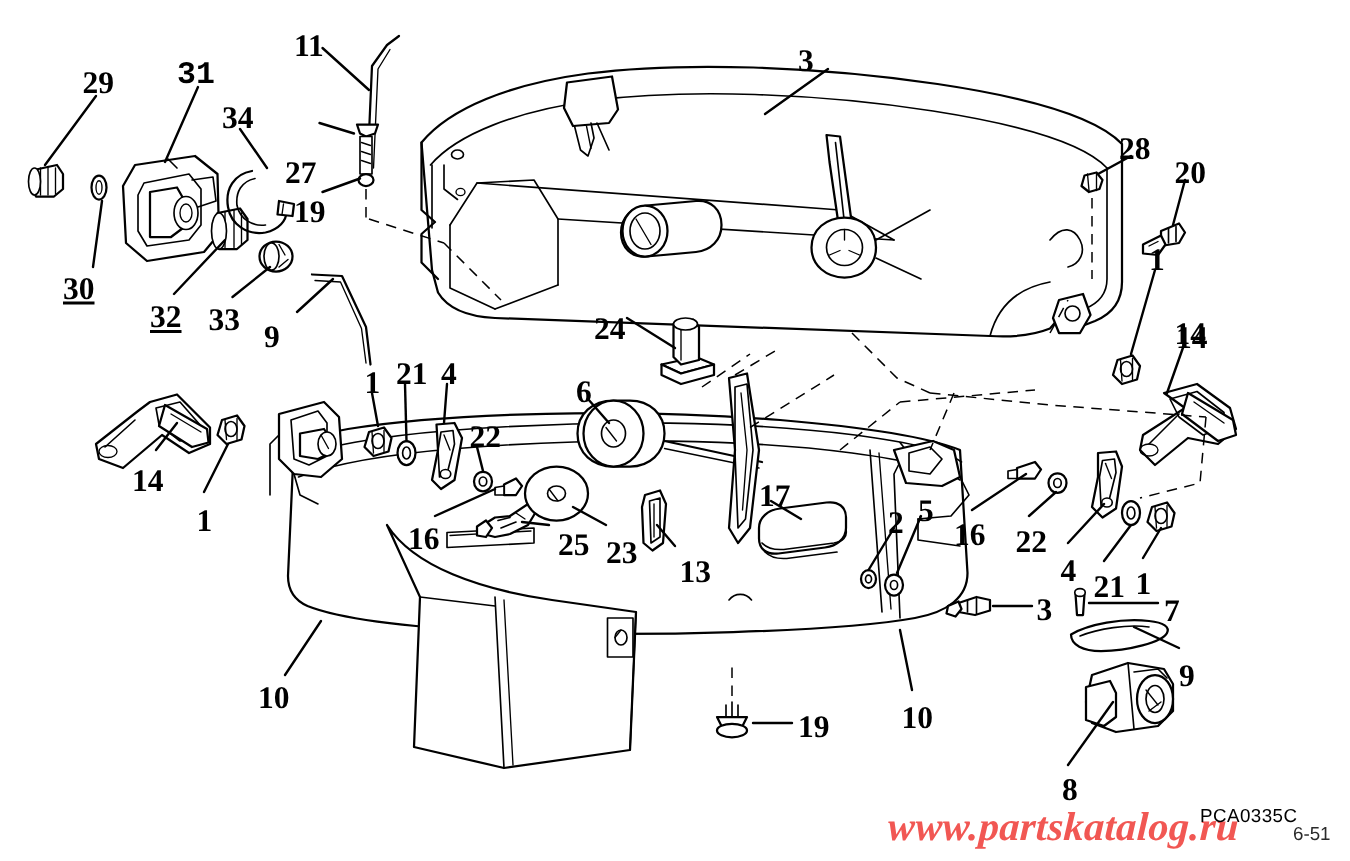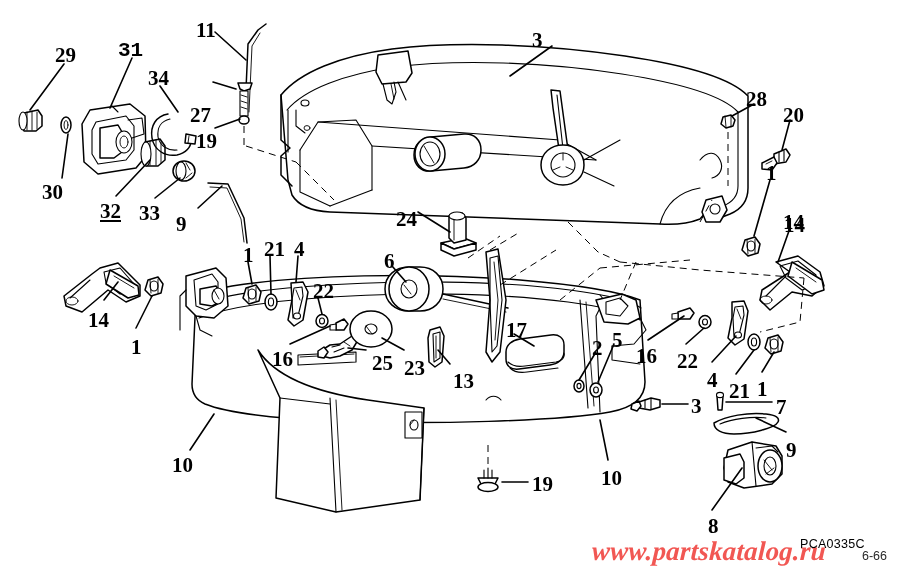--- a/index.html
+++ b/index.html
@@ -453,21 +453,21 @@
   <div id="labels">
       <div class="lbl n1" style="left: 196px; top: 20px;">11</div>
       <div class="lbl n1" style="left: 55px; top: 45px;">29</div>
       <div class="lbl n1" style="left: 118px; top: 40px; font-family: Liberation Mono, monospace;">31</div>
       <div class="lbl n1" style="left: 532px; top: 30px;">3</div>
       <div class="lbl n1" style="left: 148px; top: 68px;">34</div>
       <div class="lbl n1" style="left: 190px; top: 74px; margin-top: 31px;">27</div>
       <div class="lbl n1" style="left: 746px; top: 89px;">28</div>
       <div class="lbl n1" style="left: 783px; top: 105px;">20</div>
       <div class="lbl n1" style="left: 196px; top: 131px;">19</div>
-      <div class="lbl n1" style="left: 42px; top: 182px;">30</div>
+      <div class="lbl n1" style="left: 42px; top: 182px; text-decoration: underline;">30</div>
       <div class="lbl n1" style="left: 100px; top: 201px; text-decoration: underline;">32</div>
       <div class="lbl n1" style="left: 139px; top: 203px;">33</div>
       <div class="lbl n1" style="left: 176px; top: 214px;">9</div>
       <div class="lbl n1" style="left: 766px; top: 163px;">1</div>
       <div class="lbl n1" style="left: 783px; top: 212px;">14</div>
       <div class="lbl n1" style="left: 396px; top: 209px;">24</div>
       <div class="lbl n1" style="left: 243px; top: 245px;">1</div>
       <div class="lbl n1" style="left: 264px; top: 239px;">21</div>
       <div class="lbl n1" style="left: 294px; top: 239px;">4</div>
       <div class="lbl n1" style="left: 384px; top: 251px;">6</div>
@@ -493,14 +493,14 @@
       <div class="lbl n1" style="left: 172px; top: 455px;">10</div>
       <div class="lbl n1" style="left: 601px; top: 468px;">10</div>
       <div class="lbl n1" style="left: 532px; top: 474px;">19</div>
       <div class="lbl n1" style="left: 708px; top: 516px;">8</div>
     </div>
 
   <div id="wm">
     <span>www.partskatalog.ru</span>
   </div>
   <div id="code">PCA0335C</div>
-  <div id="rev">6-66</div>
+  <div id="rev">6-51</div>
 </div>
 
 </body></html>

